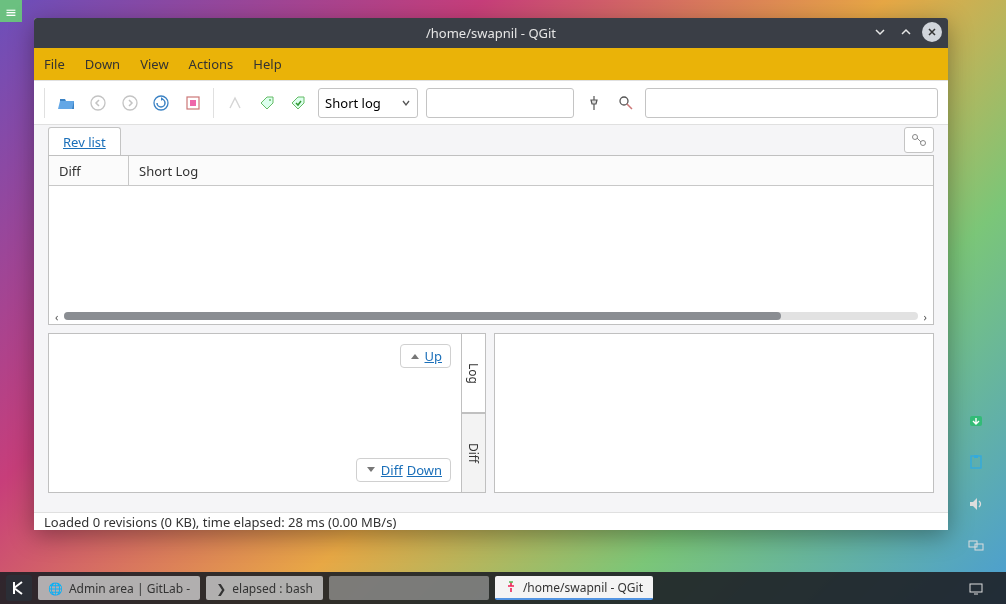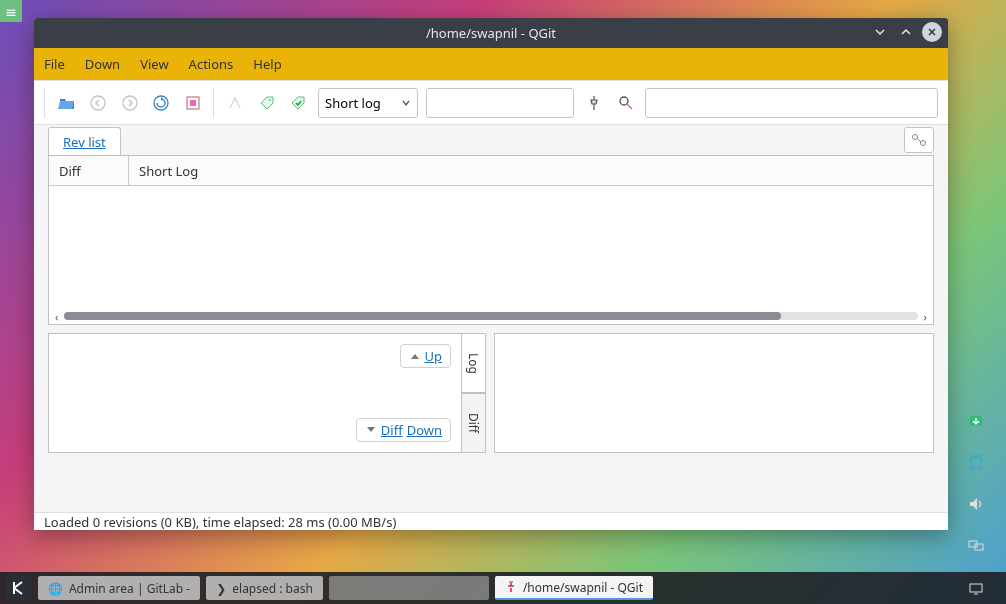--- a/index.html
+++ b/index.html
@@ -38,21 +38,21 @@
   .grid { border:1px solid #c0c0c0; background:#fff; display:flex; flex-direction:column; height:170px; }
   .gridhead { height:30px; display:flex; border-bottom:1px solid #c8c8c8; background:#fbfbfb; }
   .gh { padding:0 10px; display:flex; align-items:center; font-size:13px; color:#333; border-right:1px solid #c8c8c8; }
   .gh:last-child { border-right:none; }
   .gridbody { flex:1; }
   .gridscroll { height:16px; display:flex; align-items:center; padding:0 6px; }
   .scroll-track { flex:1; height:8px; background:#e2e2e2; border-radius:4px; position:relative; margin:0 6px; }
   .scroll-thumb { position:absolute; left:0; width:84%; height:8px; background:#8a8d92; border-radius:4px; }
   .scroll-arrow { font-size:11px; color:#555; cursor:pointer; }
 
-  .lower { display:flex; gap:8px; height:120px; }
+  .lower { display:flex; gap:8px; height:160px; }
   .leftpane { flex:1; display:flex; }
   .diffbox { flex:1; border:1px solid #c0c0c0; background:#fff; position:relative; }
   .up-pill, .down-pill { position:absolute; right:10px; background:#fff; border:1px solid #d0d0d0; border-radius:4px; padding:2px 8px; font-size:13px; display:flex; align-items:center; gap:4px; }
   .up-pill { top:10px; }
   .down-pill { bottom:10px; }
   .linklike { color:#1a6fb9; text-decoration:underline; cursor:pointer; }
   .vtabs { width:24px; display:flex; flex-direction:column; }
   .vtab { flex:1; border:1px solid #c0c0c0; border-left:none; background:#f3f3f3; display:flex; align-items:center; justify-content:center; font-size:12px; writing-mode:vertical-rl; cursor:pointer; color:#333; }
   .vtab.active { background:#fff; }
   .rightpane { flex:1; border:1px solid #c0c0c0; background:#fff; }

